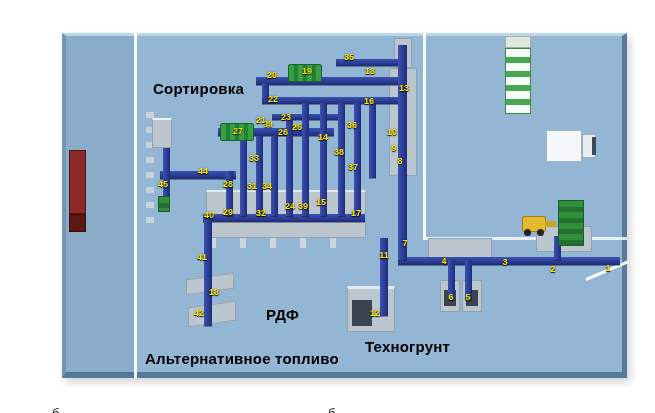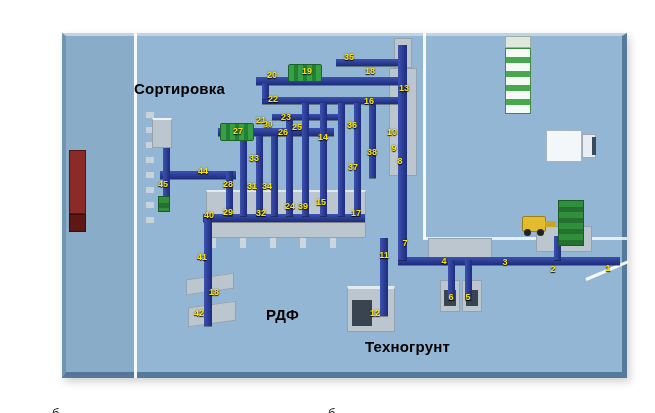--- a/index.html
+++ b/index.html
@@ -116,22 +116,23 @@
 
   <div class="truck" style="left:522px; top:216px; width:36px; height:20px;">
     <div style="position:absolute; left:0; top:0; width:24px; height:16px; background:#e2bb2e; border:1px solid #9c7f16; border-radius:2px;"></div>
     <div style="position:absolute; left:23px; top:5px; width:11px; height:6px; background:#c9a61f;"></div>
     <div style="position:absolute; left:2px; top:13px; width:7px; height:7px; background:#222; border-radius:50%;"></div>
     <div style="position:absolute; left:15px; top:13px; width:7px; height:7px; background:#222; border-radius:50%;"></div>
   </div>
 
   <div class="green-vert" style="left:558px; top:200px; width:26px; height:46px;"></div>
 
-  <div class="zlabel" style="left:134px; top:80px;">Сортировка</div>
+  <div class="zlabel" style="left:153px; top:80px;">Сортировка</div>
   <div class="zlabel" style="left:266px; top:306px;text-align:right;">РДФ</div>
+  <div class="zlabel" style="left:145px; top:350px;">Альтернативное топливо</div>
   <div class="zlabel" style="left:365px; top:338px;text-align:right;">Техногрунт</div>
 
   <div style="position:absolute; left:0; top:0; width:655px; height:413px; z-index:30; pointer-events:none;">
       <span class="station" style="left: 608px; top: 268px;">1</span>
       <span class="station" style="left: 553px; top: 269px;">2</span>
       <span class="station" style="left: 505px; top: 262px;">3</span>
       <span class="station" style="left: 444px; top: 261px;">4</span>
       <span class="station" style="left: 468px; top: 297px;">5</span>
       <span class="station" style="left: 451px; top: 297px;">6</span>
       <span class="station" style="left: 405px; top: 243px;">7</span>
@@ -158,21 +159,21 @@
       <span class="station" style="left: 228px; top: 184px;">28</span>
       <span class="station" style="left: 228px; top: 212px;">29</span>
       <span class="station" style="left: 268px; top: 124px; font-family: Liberation Serif, serif;">30</span>
       <span class="station" style="left: 252px; top: 186px;">31</span>
       <span class="station" style="left: 261px; top: 213px;">32</span>
       <span class="station" style="left: 254px; top: 158px;">33</span>
       <span class="station" style="left: 267px; top: 186px;">34</span>
       <span class="station" style="left: 349px; top: 57px;">35</span>
       <span class="station" style="left: 352px; top: 125px;">36</span>
       <span class="station" style="left: 353px; top: 167px;">37</span>
-      <span class="station" style="left: 339px; top: 152px; margin-left: 33px;">38</span>
+      <span class="station" style="left: 339px; top: 152px;">38</span>
       <span class="station" style="left: 303px; top: 206px;">39</span>
       <span class="station" style="left: 209px; top: 215px;">40</span>
       <span class="station" style="left: 202px; top: 257px;">41</span>
       <span class="station" style="left: 199px; top: 313px;">42</span>
       <span class="station" style="left: 214px; top: 292px;">18</span>
       <span class="station" style="left: 203px; top: 171px;">44</span>
       <span class="station" style="left: 163px; top: 184px;">45</span>
     </div>
 
   <div style="position:absolute; left:0; top:405px; width:655px; height:8px; overflow:hidden; z-index:50;">

